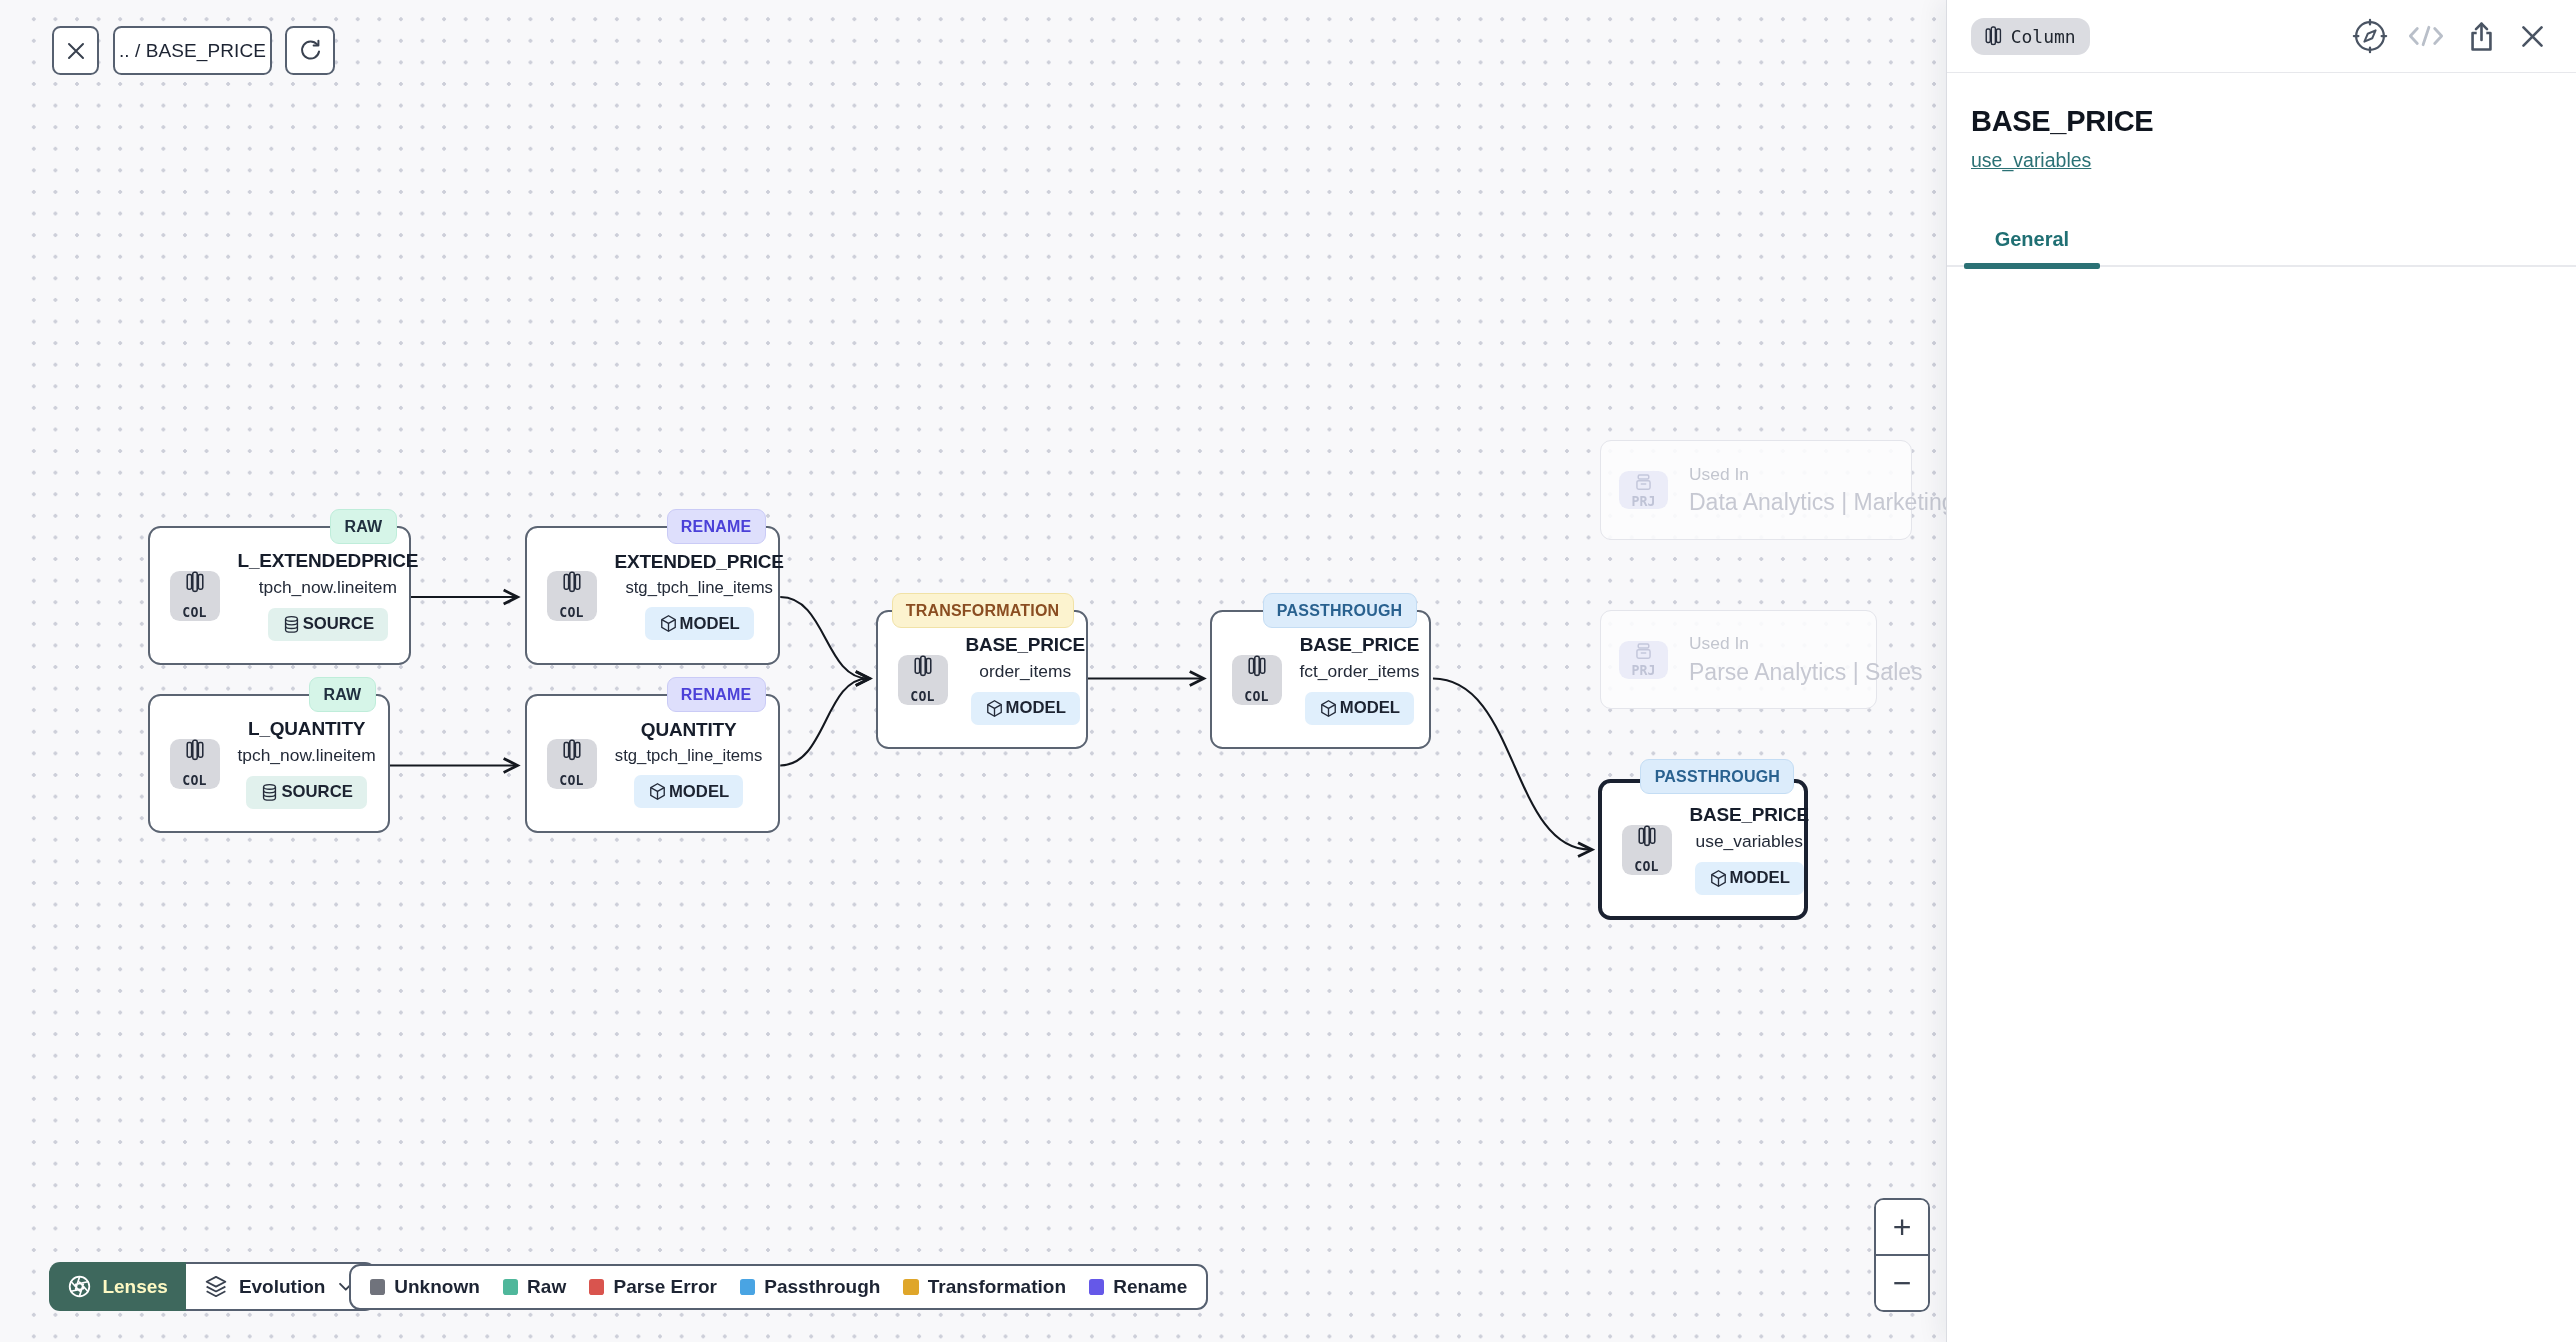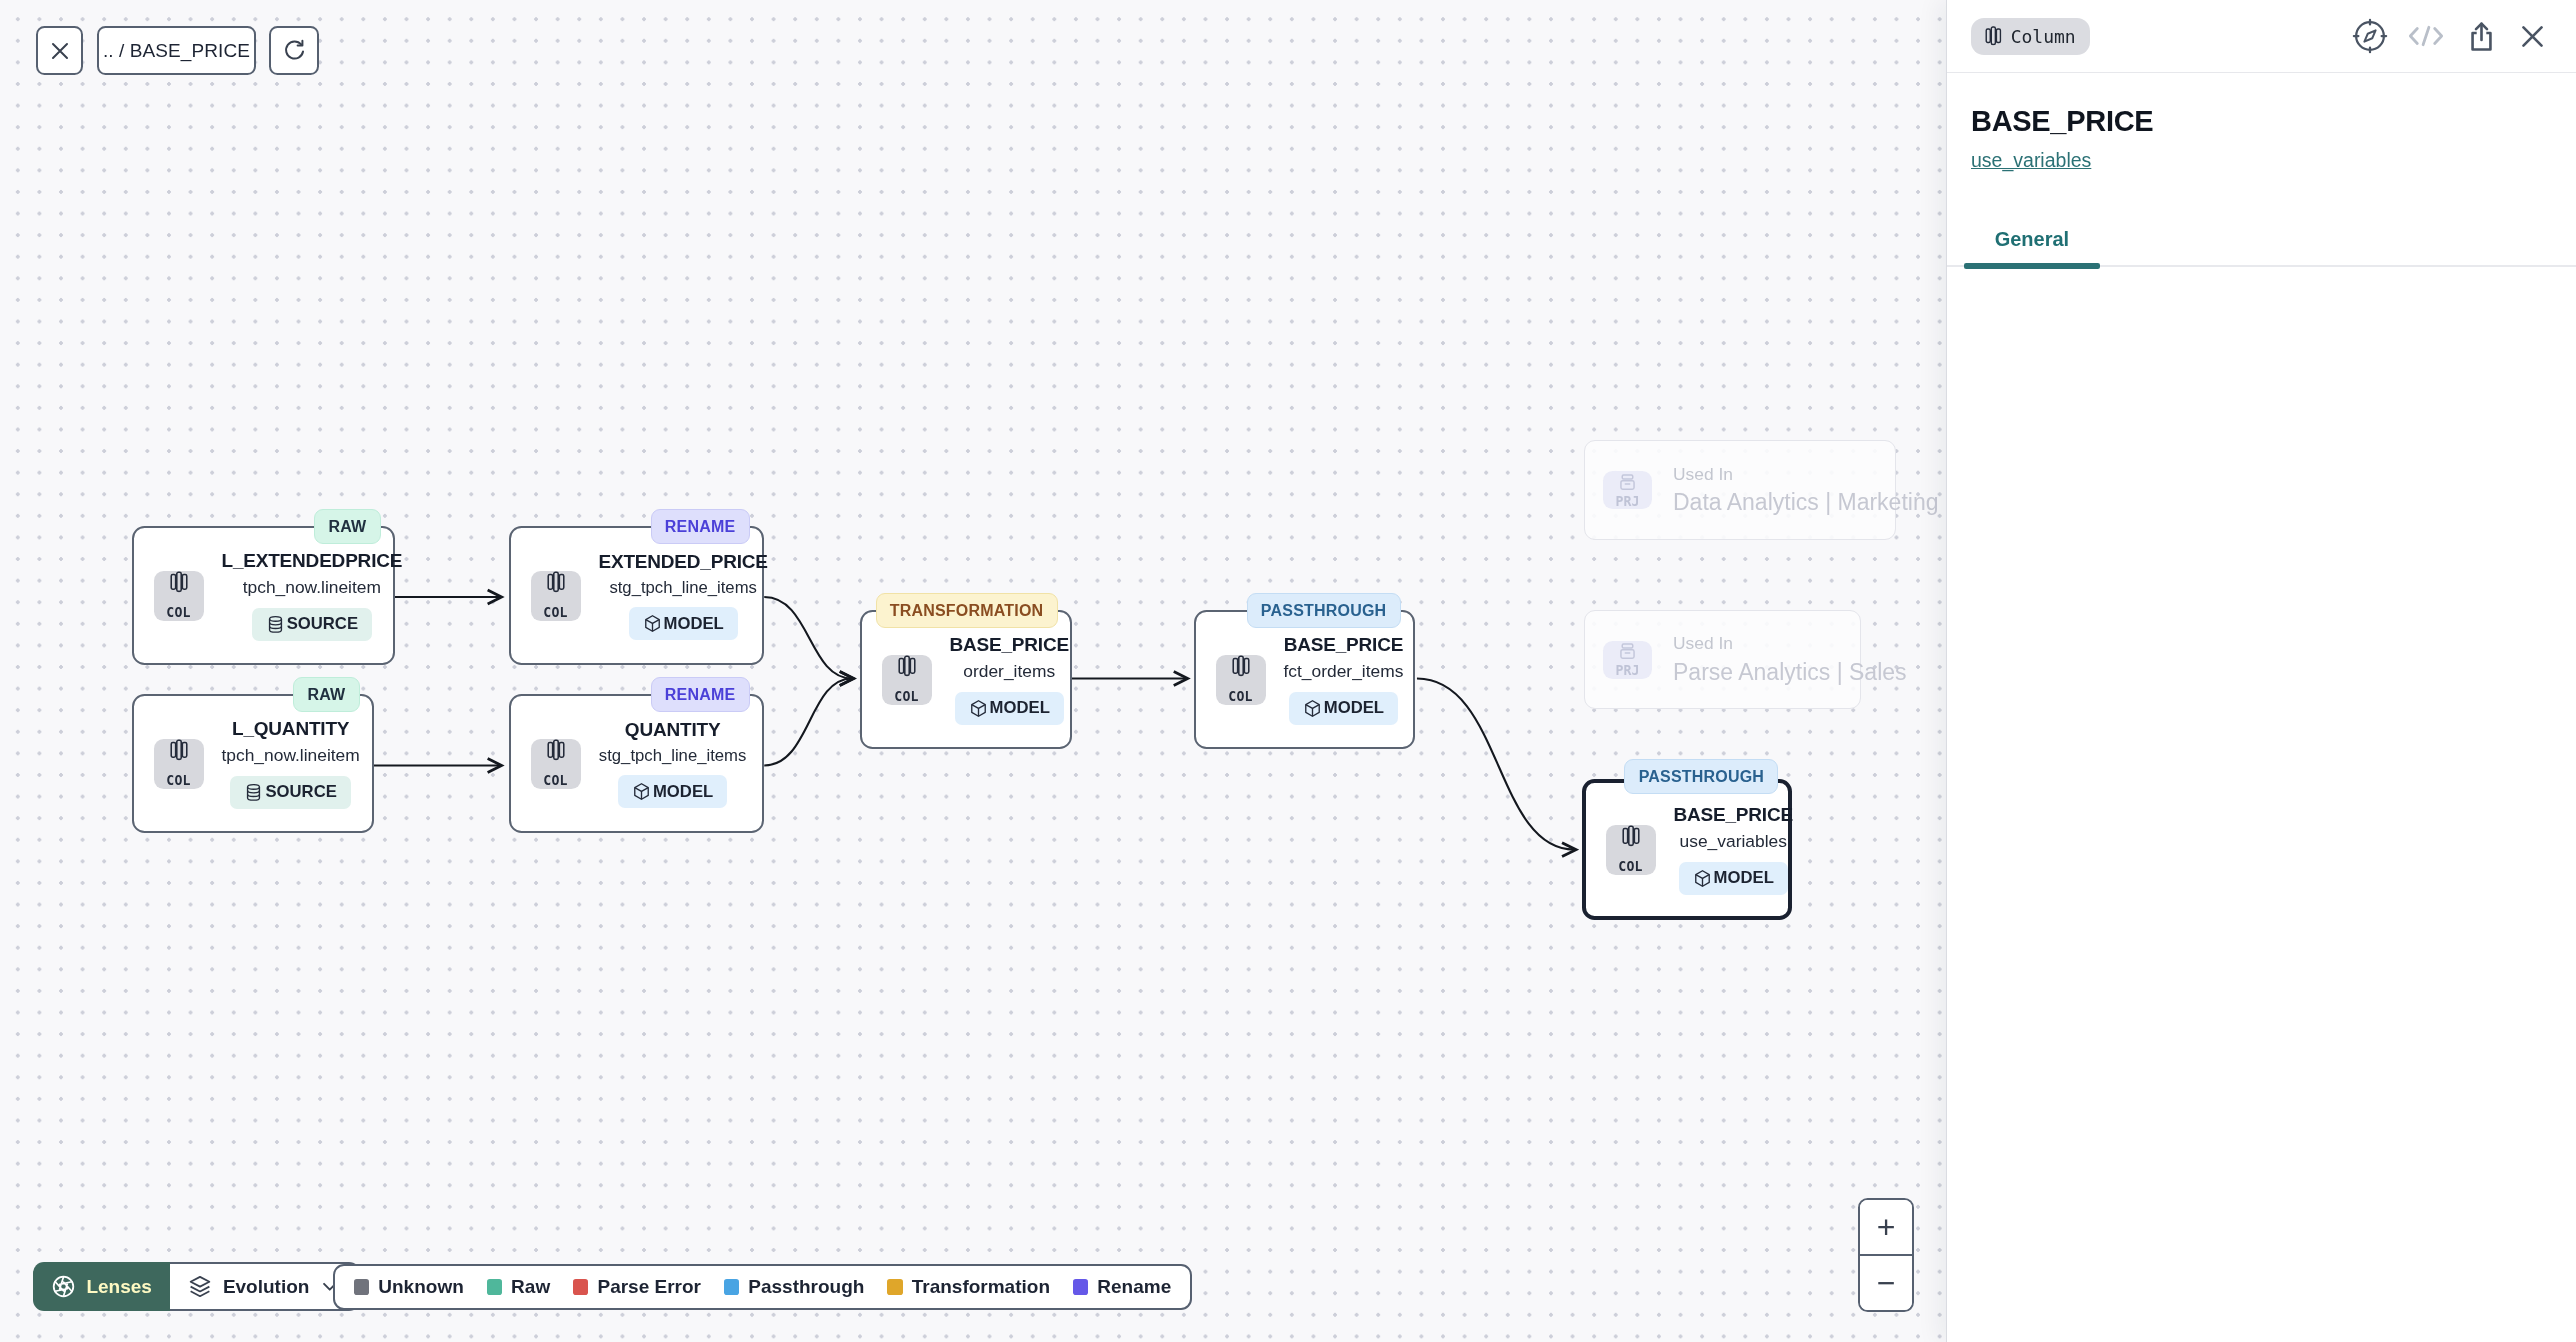--- a/index.html
+++ b/index.html
@@ -7,21 +7,21 @@
   body {
     font-family: "Liberation Sans", sans-serif;
     color:#1d2433;
     background:#f8f8fa;
     overflow:hidden;
   }
   #app { position:relative; width:2576px; height:1343px; overflow:hidden; }
 
   
   .canvas {
-    position:absolute; left:0; top:0; width:1946px; height:1343px;
+    position:absolute; left:16px; top:0; width:1946px; height:1343px;
     background-color:#f8f8fa;
     background-image: radial-gradient(circle, #cdcfd9 1.8px, transparent 1.8px);
     background-size: 21.6px 21.6px;
     background-position: 7px 8.4px;
   }
   .edges { position:absolute; left:0; top:0; z-index:1; }
 
   
   .tool-btn {
     position:absolute; background:#fff; border:2.1px solid #566070; border-radius:8.4px;

